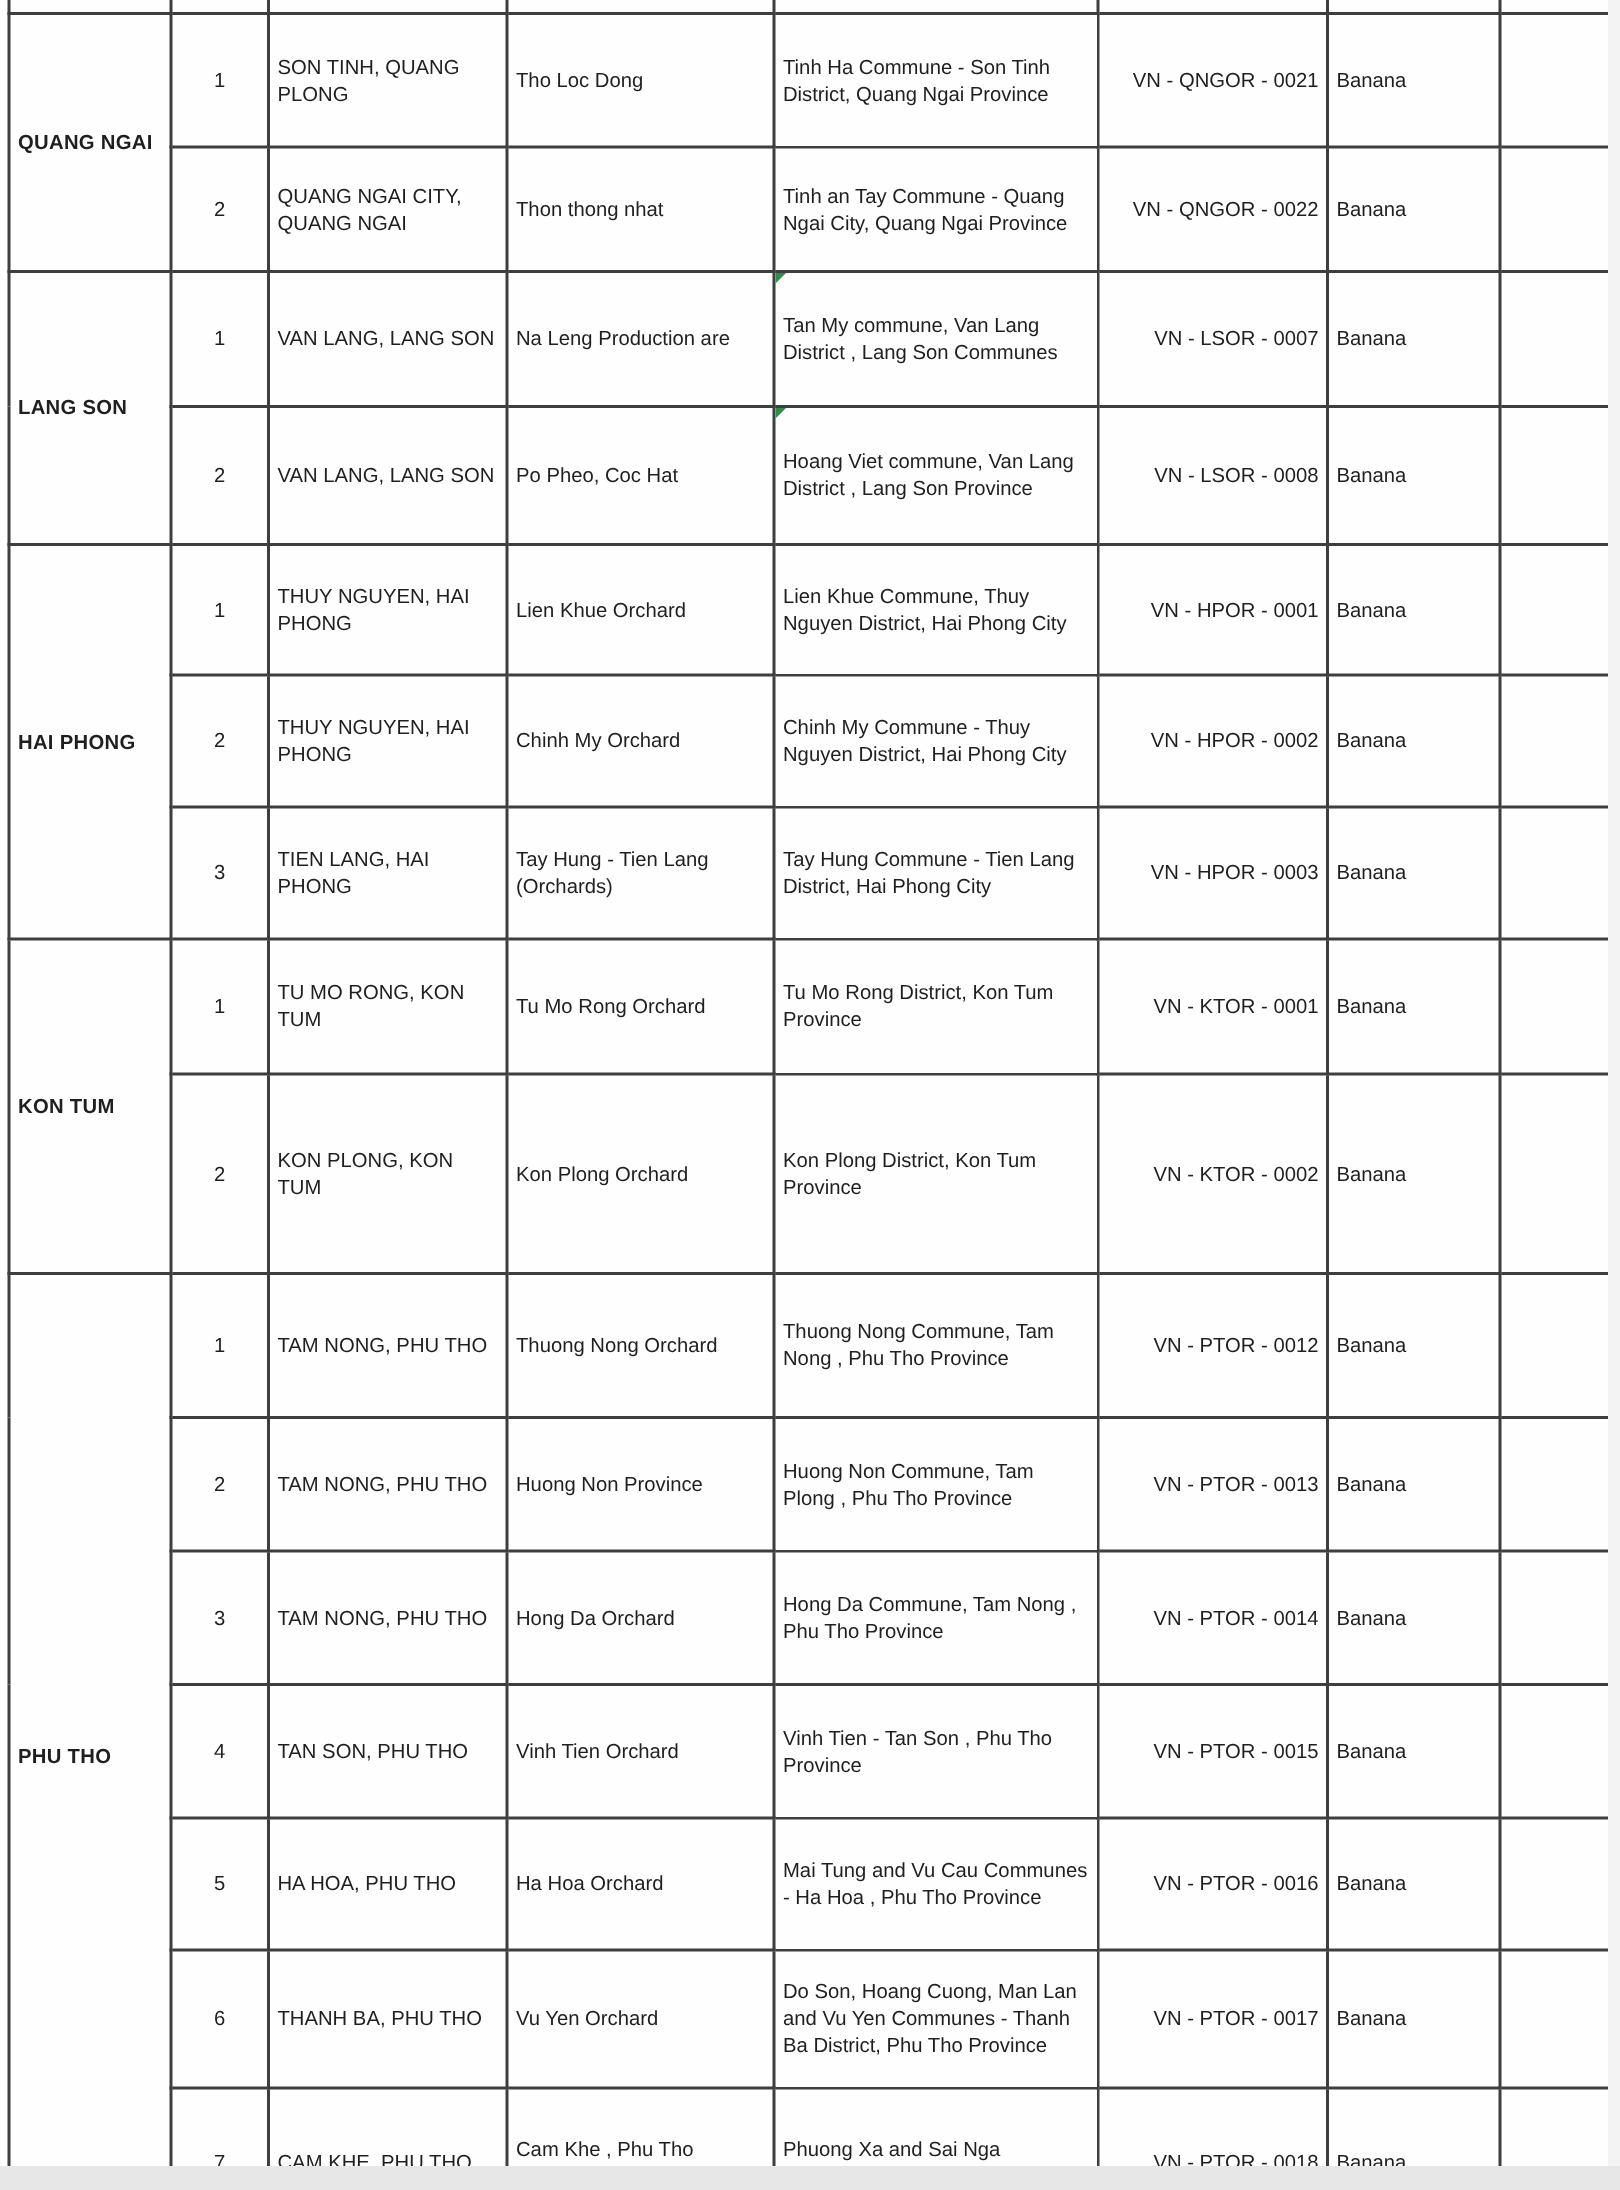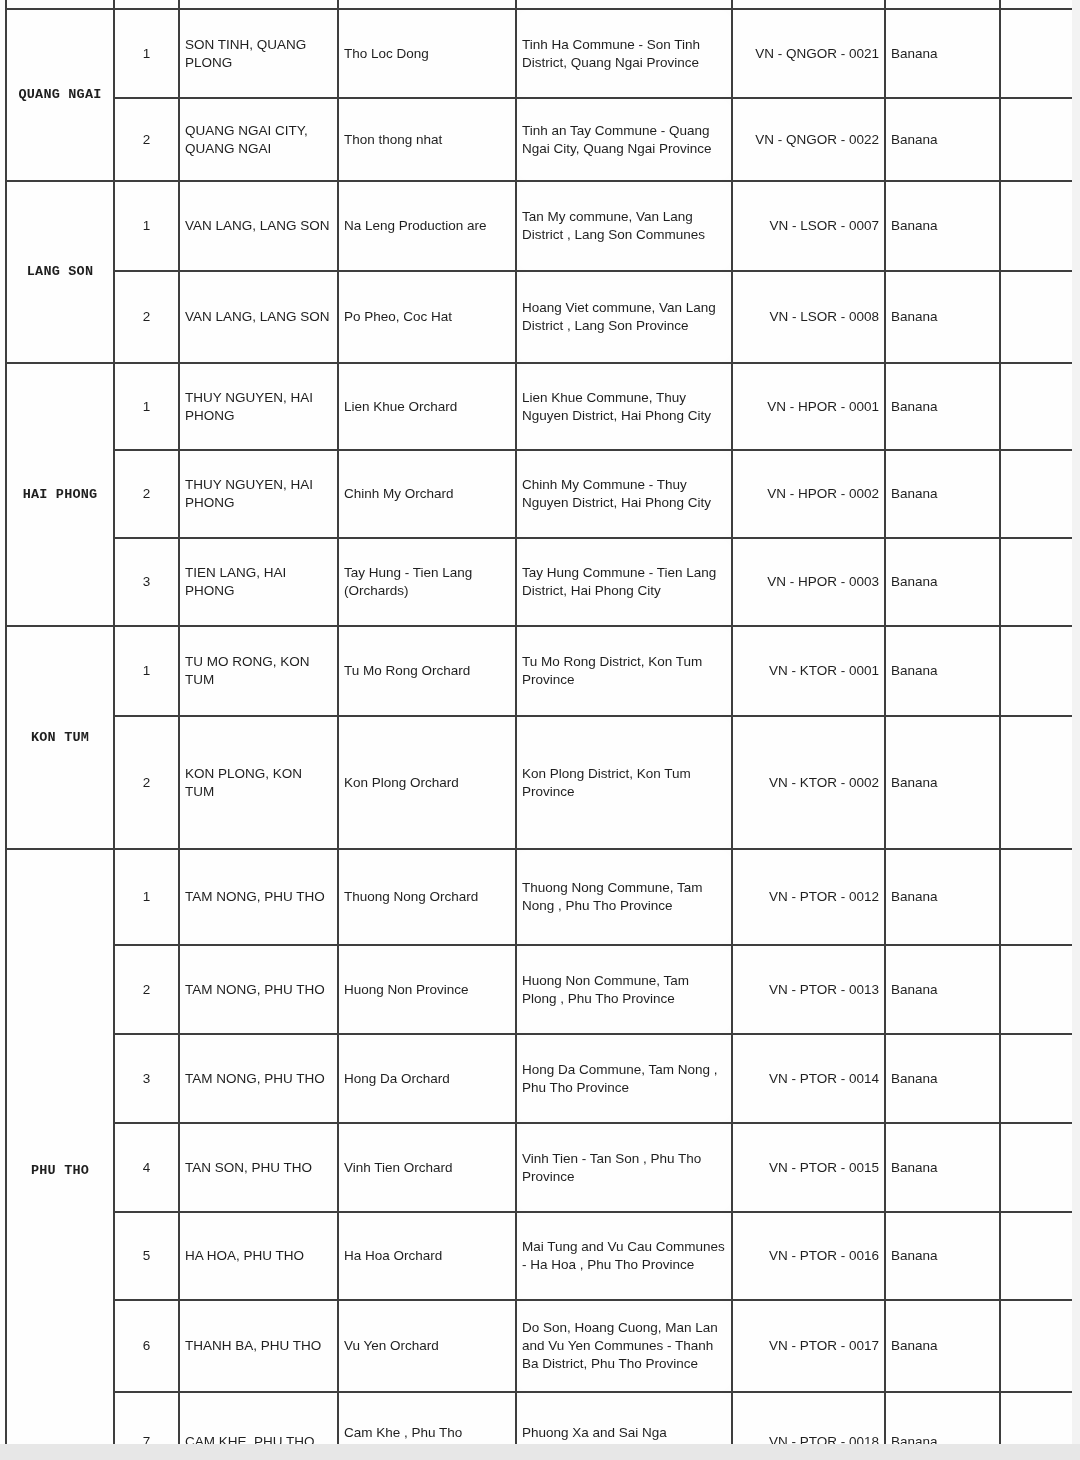--- a/index.html
+++ b/index.html
@@ -11,25 +11,25 @@
   .bottom-strip  { position:absolute; left:0; top:1444px; width:1080px; height:16px; background:#e7e7e7; }
   table.sheet {
     position:absolute; left:5px; top:-2px;
     border-collapse:collapse; table-layout:fixed;
   }
   table.sheet td {
     border:2px solid #3e3e3e; background:#fefefe;
     padding:2px 5px; font-size:13.5px; line-height:1.32;
     vertical-align:middle; overflow:hidden; word-wrap:break-word;
   }
-  td.c-province { font-weight:bold; vertical-align:top; text-align:center; font-size:14px; padding-top:4px; letter-spacing:0.2px;font-family:Liberation Mono, monospace; }
+  td.c-province { font-weight:bold; vertical-align:top; font-size:14px; padding-top:4px; letter-spacing:0.2px; }
   td.c-no   { text-align:center; }
   td.c-code { text-align:right; }
   td.c-crop { text-align:left; }
-  td.c-address { position:relative;border-radius:16px; }
+  td.c-address { position:relative; }
   td.ghost { border:1px solid #cdcdcd; background:transparent; }
   tr.sliver td { padding:0; }
   .tri {
     position:absolute; top:0; left:0; width:0; height:0;
     border-top:7px solid #2f8f46; border-right:7px solid transparent;
   }
 </style>
 </head>
 <body>
 

